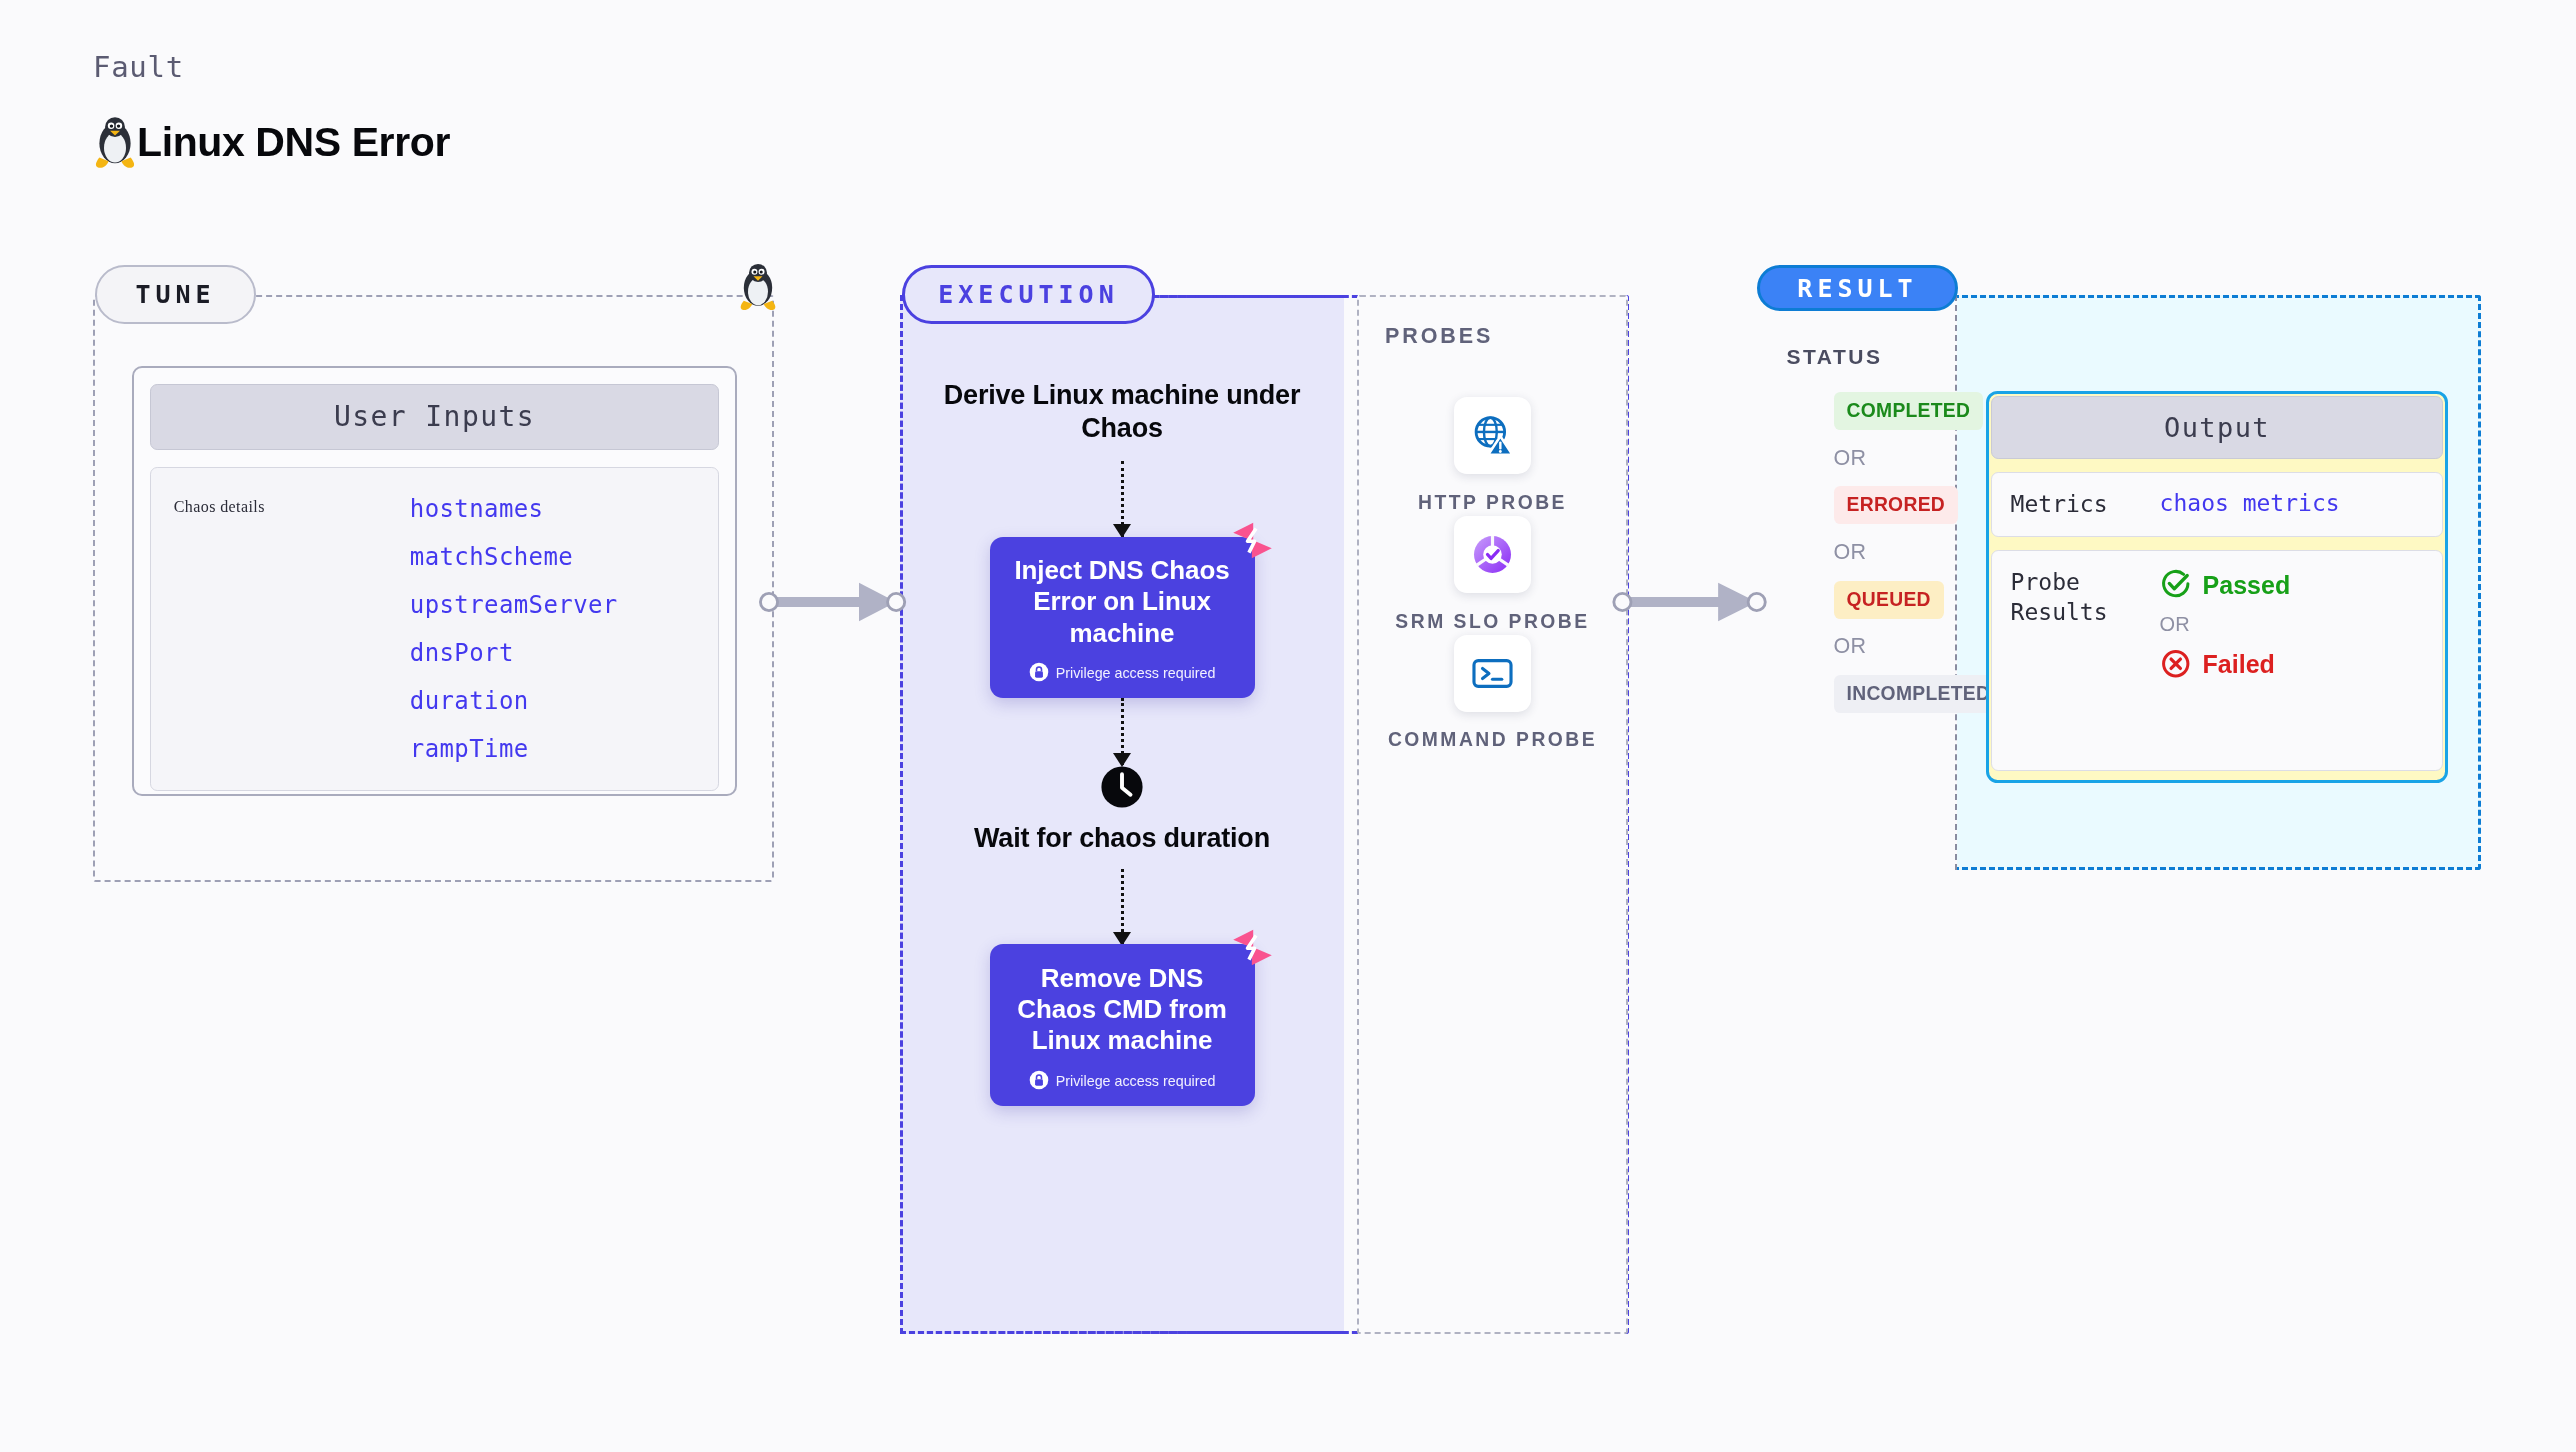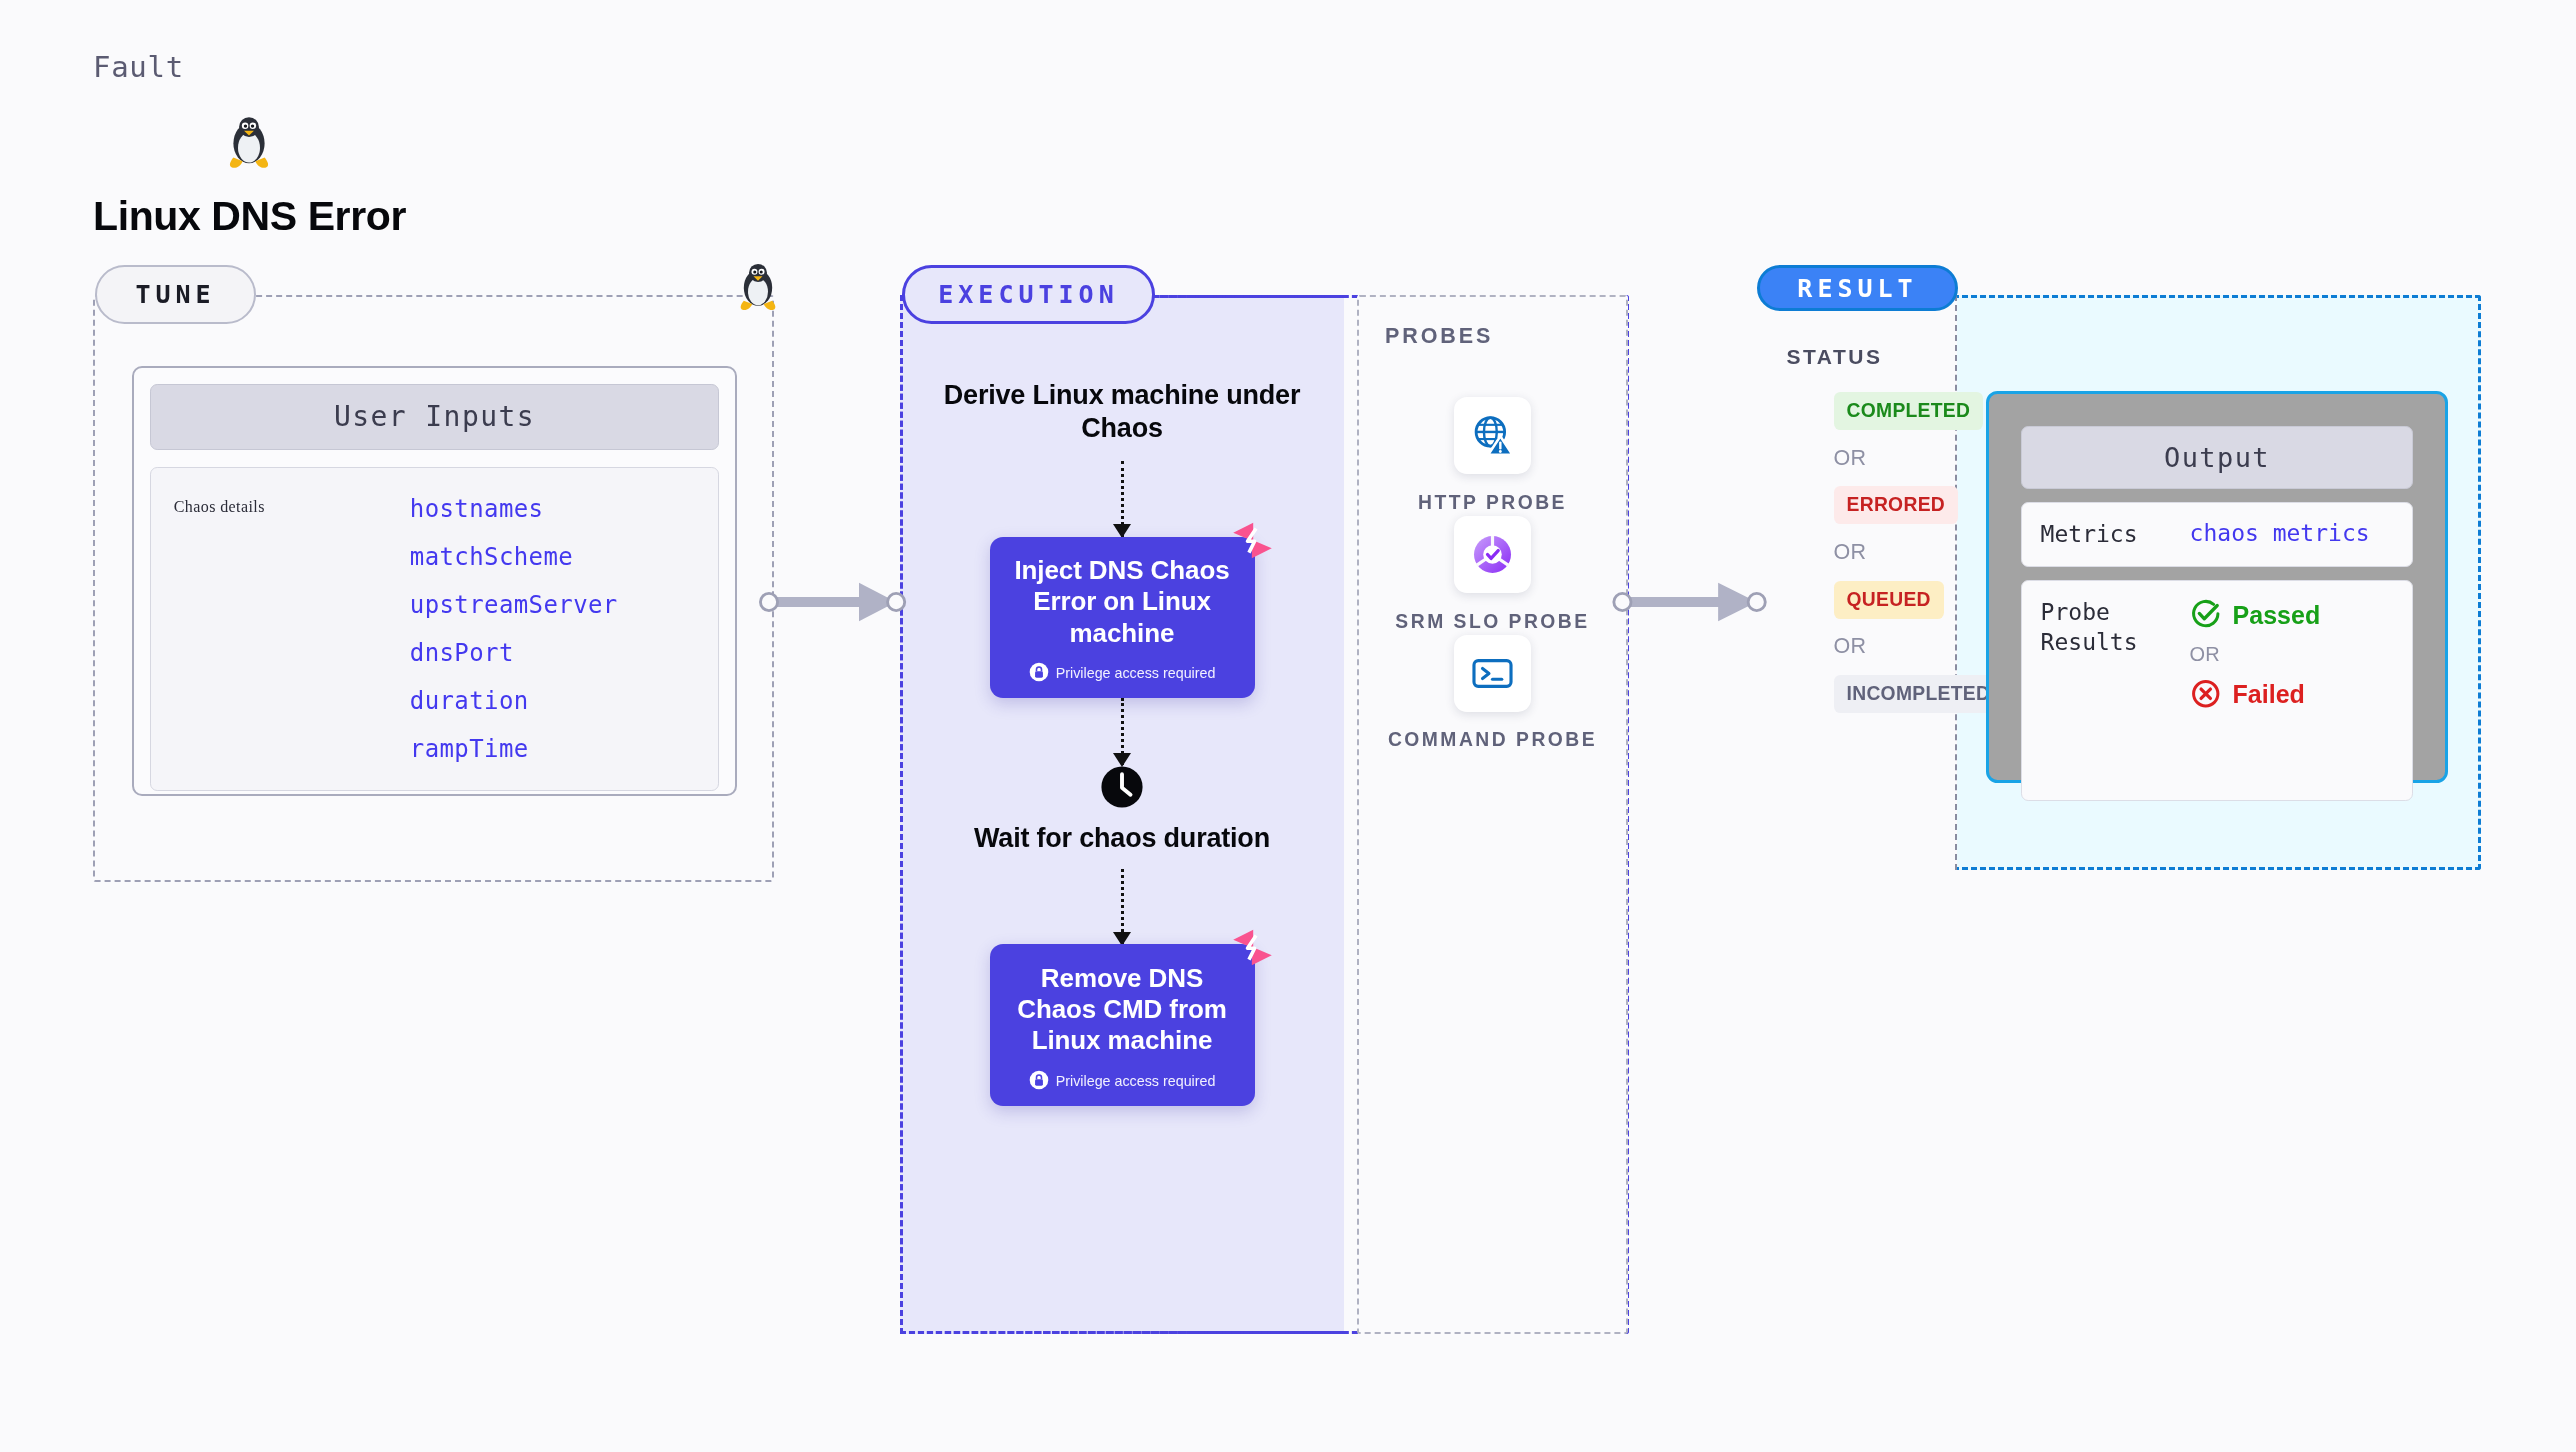--- a/index.html
+++ b/index.html
@@ -12,21 +12,21 @@
   .stage { position: relative; width: 2576px; height: 1452px; }
 
   
   #header-fault-label {
     position: absolute; left: 93px; top: 50px;
     font-family: "DejaVu Sans Mono", monospace;
     font-size: 29px; color: #5b5b72; letter-spacing: 0.7px;
   }
   #header-title-row {
     position: absolute; left: 93px; top: 115px;
-    display: flex; align-items: center; gap: 24px; flex-direction: column;
+    display: flex; align-items: center; 
   }
   #header-title {
     font-size: 41px; font-weight: 700; color: #07080c;
     letter-spacing: -0.4px;
   }
 
   
   .penguin { display:block; }
 
   
@@ -171,22 +171,22 @@
     display: inline-block; border-radius: 6.4px; padding: 7.9px 13px;
     font-size: 19.3px; font-weight: 700; letter-spacing: 0.3px;
   }
   .or-text {
     font-size: 21.5px; color: #8e90a4; letter-spacing: 0.4px;
   }
   #status-list { margin-top: 23px; display: flex; flex-direction: column; align-items: flex-start; gap: 15.8px; margin-left: 47px; }
 
   #output-card {
     position: absolute; left: 1986px; top: 391px; width: 462px; height: 392px;
-    background: #a3a3a3; border: 3.6px solid #19a3e6; border-radius: 11.5px;
-    padding: 32px; z-index: 8;
+    background: #fef9c3; border: 3.6px solid #19a3e6; border-radius: 11.5px;
+    padding: 2px; z-index: 8;
   }
   #output-header {
     height: 63px; background: #d9d9e4; border: 1.4px solid #c9cad6; border-radius: 7.2px;
     display: flex; align-items: center; justify-content: center;
     font-family: "DejaVu Sans Mono", monospace; font-size: 27px;
     color: #3b3c4e; letter-spacing: 1.4px;
   }
   .output-row {
     margin-top: 13px; border: 1.4px solid #dcdde6; border-radius: 7.2px;
     background: #fafafc; display: flex; padding: 17px 18.6px;

